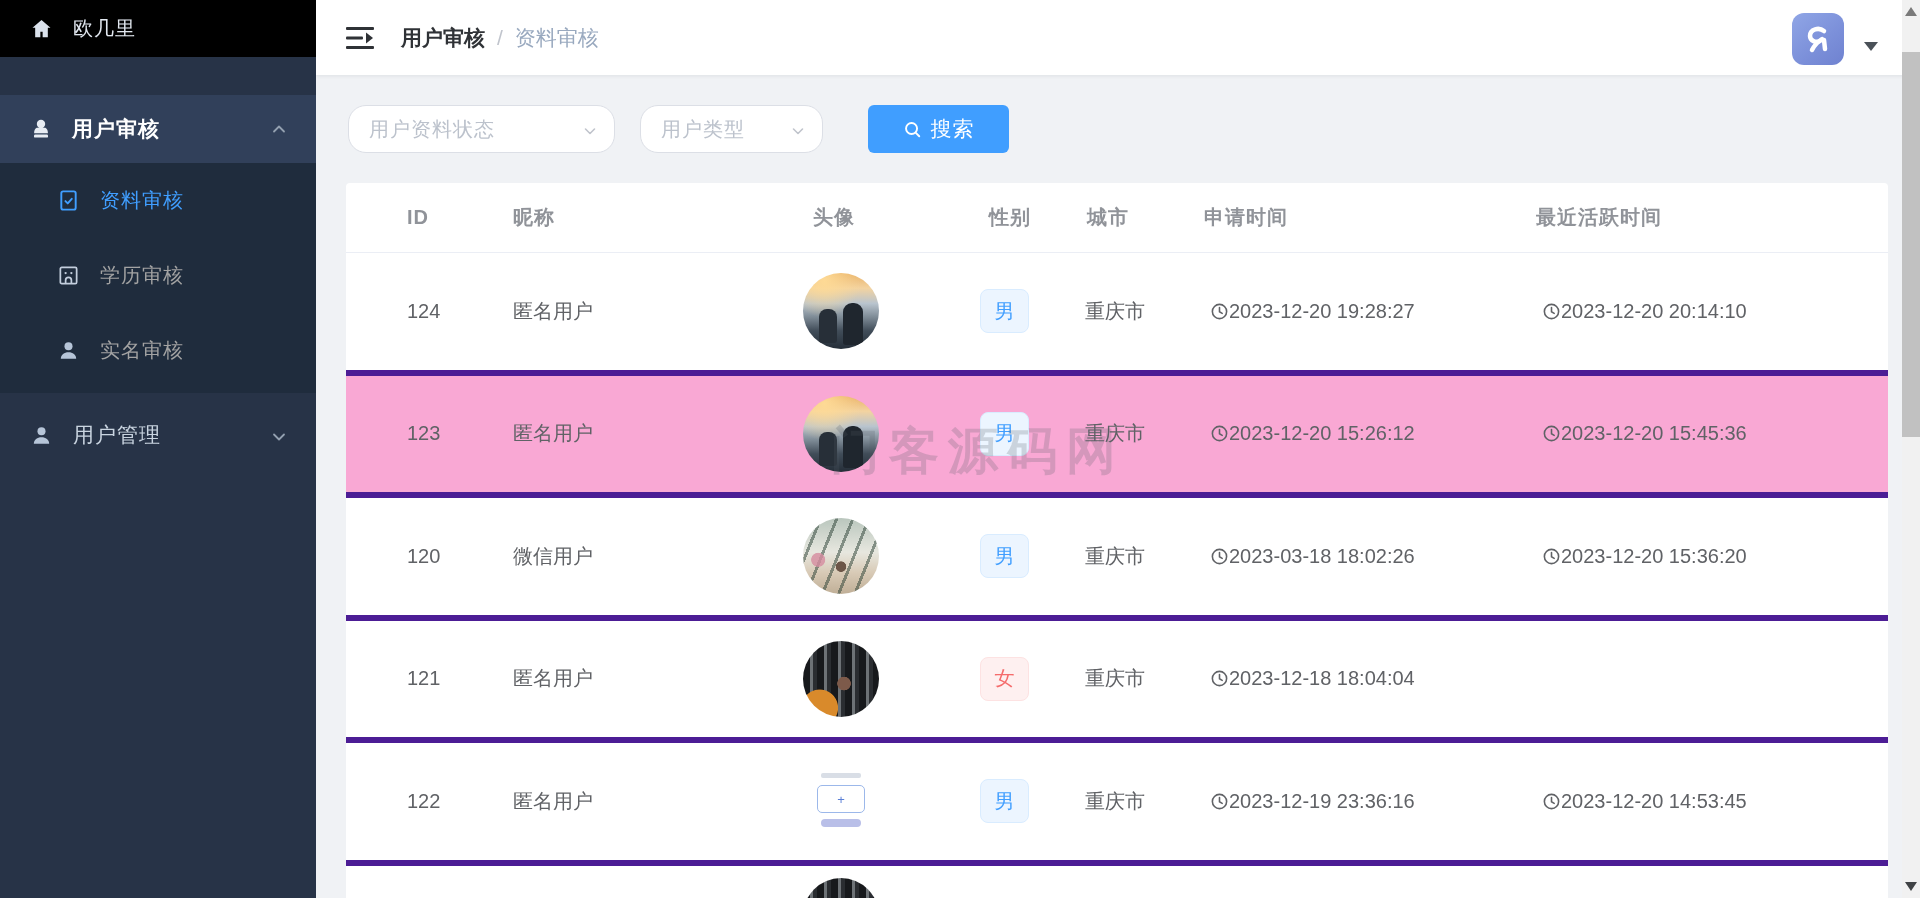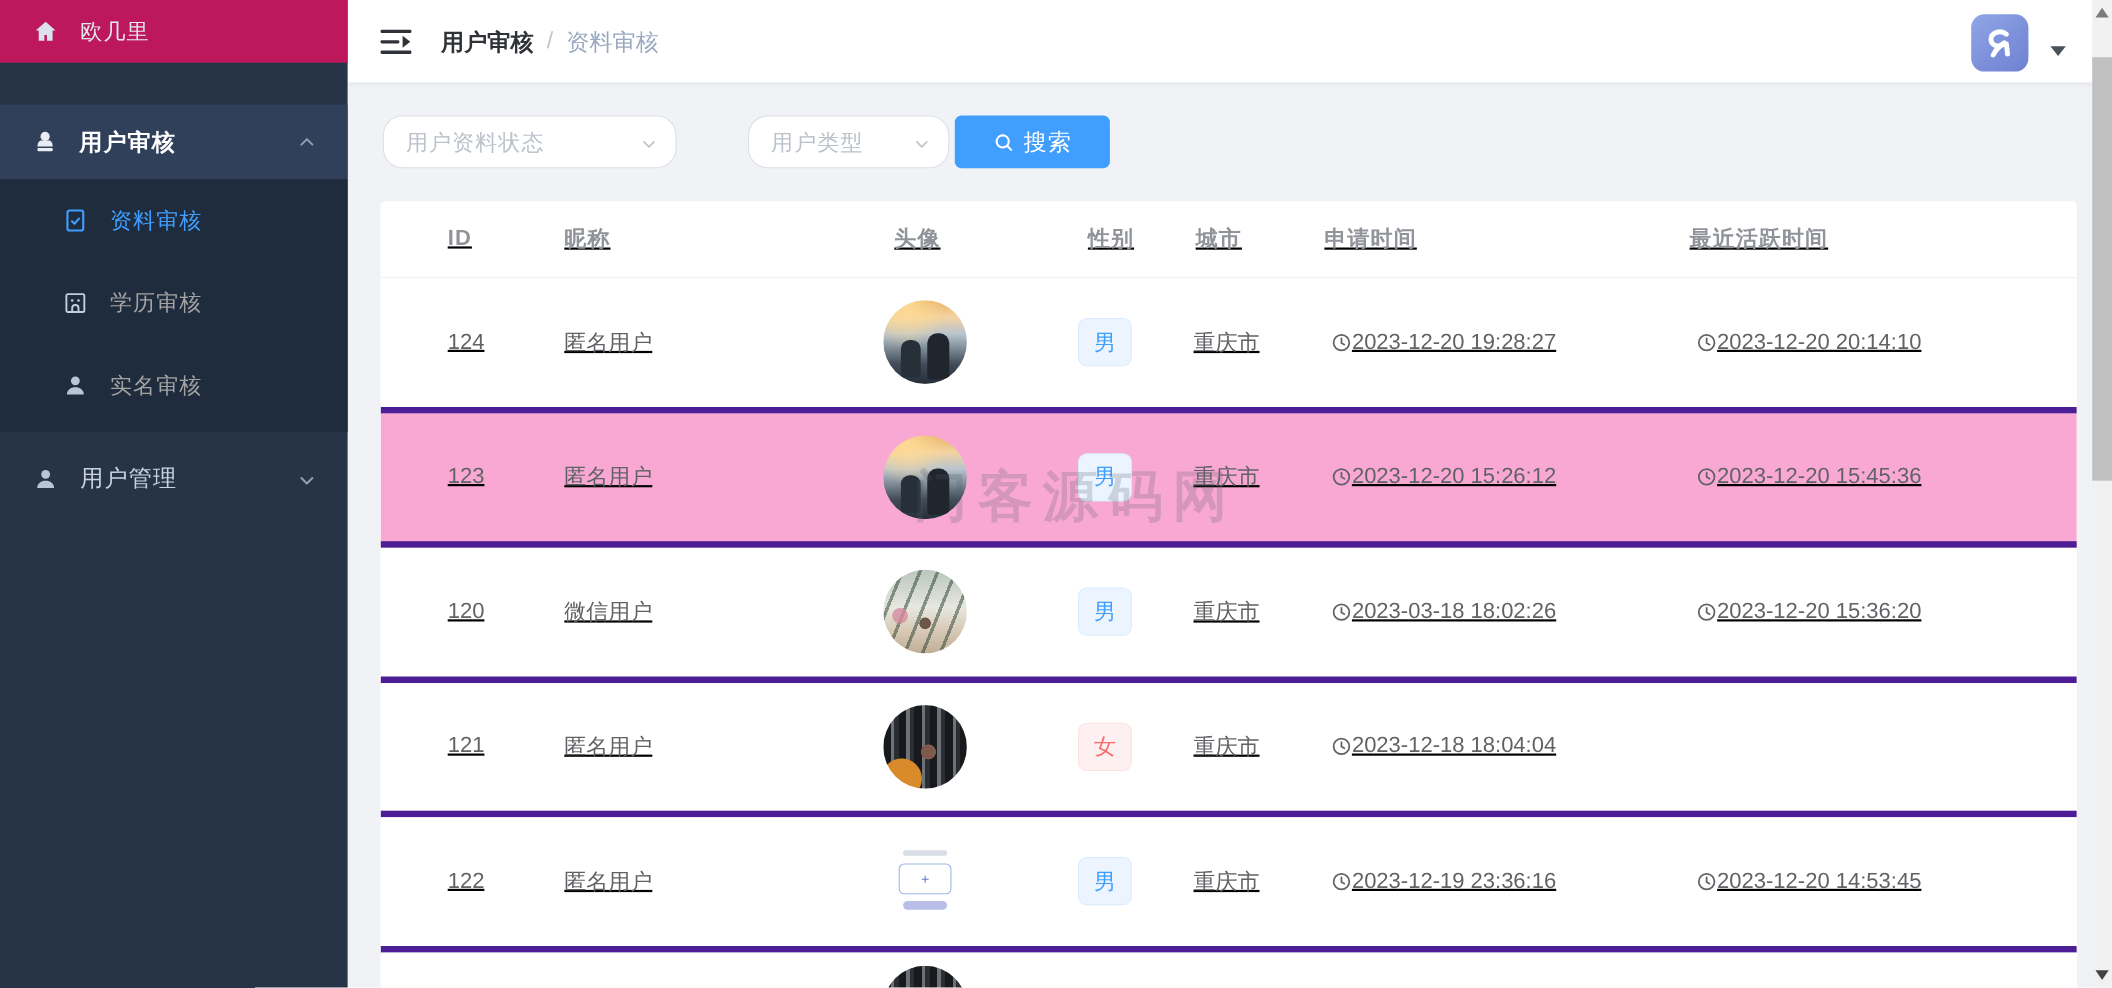--- a/index.html
+++ b/index.html
@@ -2,21 +2,21 @@
 <html><head>
 <meta charset="utf-8">
 <style>
   * { margin:0; padding:0; box-sizing:border-box; }
   html,body { width:1920px; height:898px; font-family:"Liberation Sans","DejaVu Sans",sans-serif; }
   #app { position:relative; width:1920px; height:898px; background:#f0f2f5; overflow:hidden; }
 
   
   .sidebar { position:absolute; left:0; top:0; width:316px; height:898px; background:#273347; z-index:10; }
   .side-row { position:absolute; left:0; width:316px; display:flex; align-items:center; cursor:pointer; }
-  .logo-row { top:0; height:57px; background:#be185d;text-decoration:underline; }
+  .logo-row { top:0; height:57px; background:#000000;text-decoration:underline; }
   .parent-row { background:#31405a; }
   .row-useraudit { top:95px; height:68px; }
   .row-usermanage { top:400px; height:70px; background:transparent; }
   .submenu { position:absolute; left:0; top:163px; width:316px; height:230px; background:#1f2c3d; }
   .sub-row { position:absolute; left:0; width:316px; height:74px; display:flex; align-items:center; cursor:pointer; }
   .side-icon { position:absolute; left:29px; width:24px; height:24px; display:flex; align-items:center; justify-content:center; }
   .sub-icon { position:absolute; left:56px; width:24px; height:24px; display:flex; align-items:center; justify-content:center; }
   .logo-text { position:absolute; left:73px; font-size:20px; color:#e2e8f0; letter-spacing:1px; }
   .parent-text { position:absolute; left:72px; font-size:21px; color:#ffffff; font-weight:600; letter-spacing:1px; }
   .sub-text { position:absolute; left:100px; font-size:20px; color:#a3a3a3; letter-spacing:1px; }
@@ -32,30 +32,30 @@
   .bc-sep { color:#c0c4cc; font-weight:400; }
   .bc-current { color:#99a9bf; }
   .top-avatar { position:absolute; left:1476px; top:13px; width:52px; height:52px; border-radius:12px; cursor:pointer;
     background:linear-gradient(140deg,#90a6e6 0%,#7b8fd9 60%,#6f82d0 100%); display:flex; align-items:center; justify-content:center; }
   .top-caret { position:absolute; left:1548px; top:42px; width:0; height:0; border-left:7px solid transparent; border-right:7px solid transparent; border-top:9px solid #4a5158; cursor:pointer; }
 
   
   .filterbar { position:absolute; left:316px; top:75px; width:1586px; height:108px; }
   .sel { position:absolute; top:30px; height:48px; background:#fff; border:1px solid #dcdfe6; border-radius:18px; display:flex; align-items:center; cursor:pointer; }
   .sel-status { left:32px; width:267px; }
-  .sel-type { left:324px; width:183px;margin-left:40px; }
+  .sel-type { left:324px; width:183px; }
   .sel-placeholder { margin-left:20px; font-size:20px; color:#bcc2cc; letter-spacing:1px; }
   .sel-caret { position:absolute; right:16px; top:17px; }
   .search-btn { position:absolute; left:552px; top:30px; width:141px; height:48px; background:#409eff; border:none; border-radius:6px;
     display:flex; align-items:center; justify-content:center; gap:9px; cursor:pointer;text-align:center; }
   .search-btn span { color:#fff; font-size:21px; letter-spacing:1px; }
 
   
   .card { position:absolute; left:346px; top:183px; width:1542px; height:715px; background:#ffffff; border-radius:4px 4px 0 0; overflow:hidden; }
-  .grid-row { display:grid; grid-template-columns:167px 290px 177px 105px 119px 332px 1fr; align-items:center;text-decoration:underline; }
+  .grid-row { display:grid; grid-template-columns:167px 290px 177px 105px 119px 332px 1fr; align-items:center; }
   .thead { height:70px; border-bottom:1px solid #ebeef5; }
   .th { font-size:20px; font-weight:600; color:#909399; letter-spacing:1px; }
   .th-id { padding-left:61px; }
   .th-avatar { padding-left:10px; }
   .th-gender { padding-left:9px; }
   .th-city { padding-left:2px; }
   .trow { height:122.5px; border-bottom:6px solid #4c1d95; background:#fff; }
   .trow.hovered { background:#f9a8d4; }
   .trow.partial { height:32px; border-bottom:none; align-items:start; }
   .td { font-size:20px; color:#606266; }

